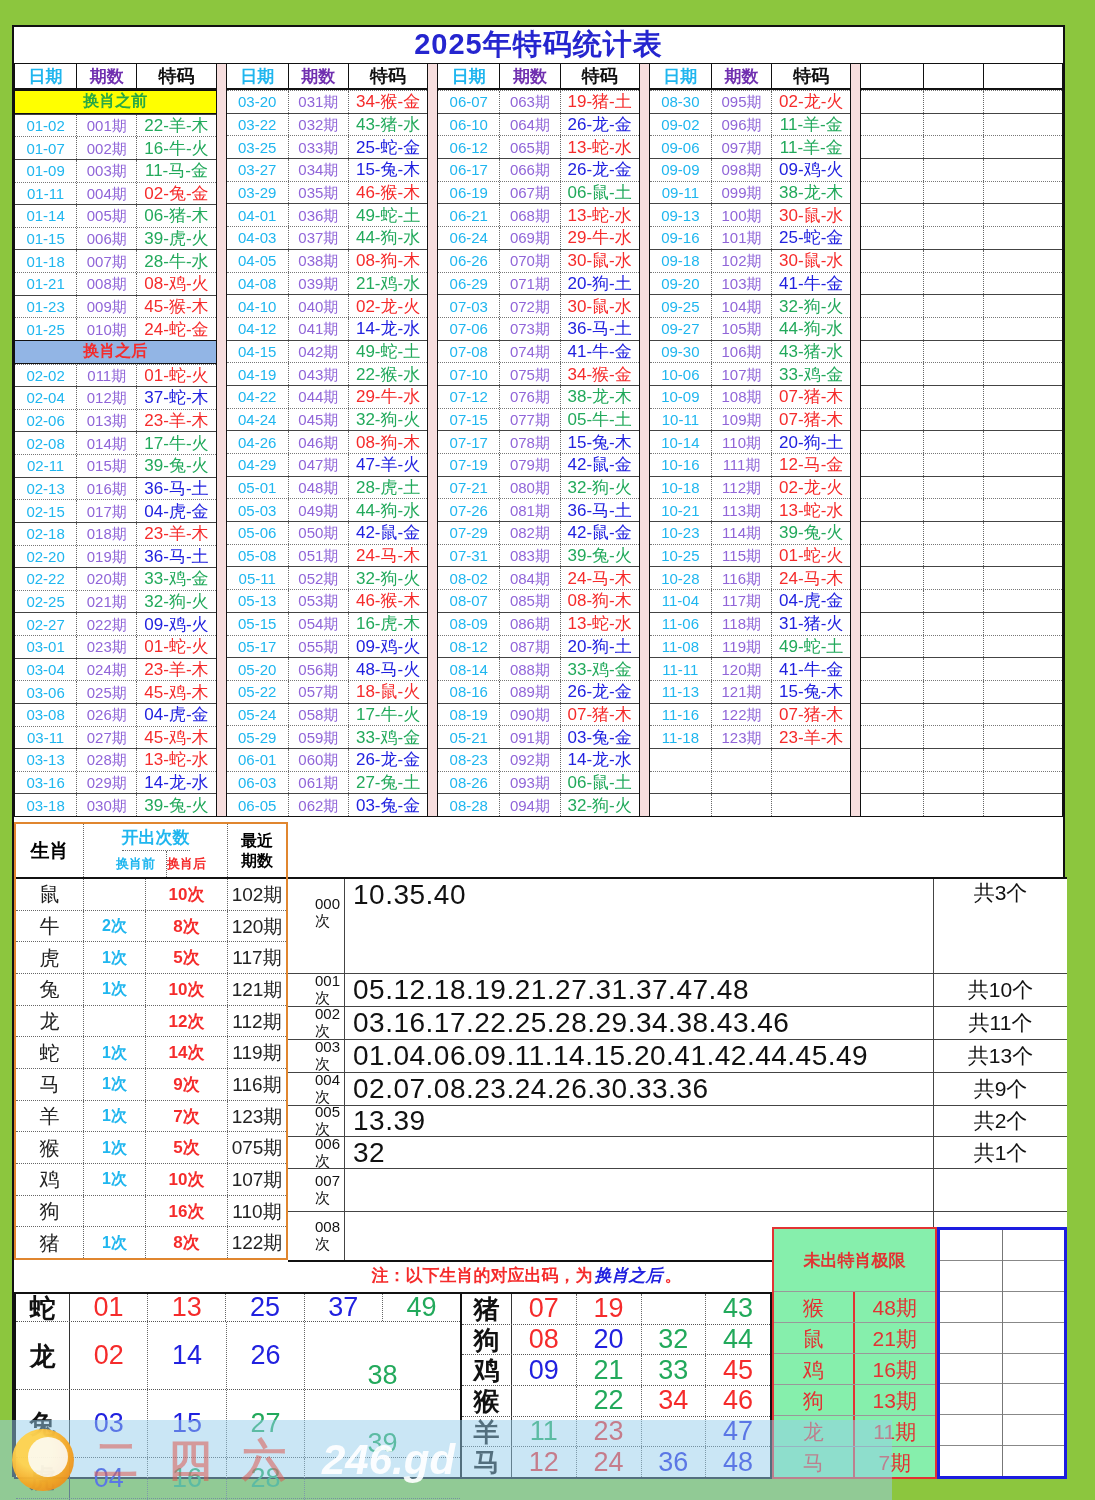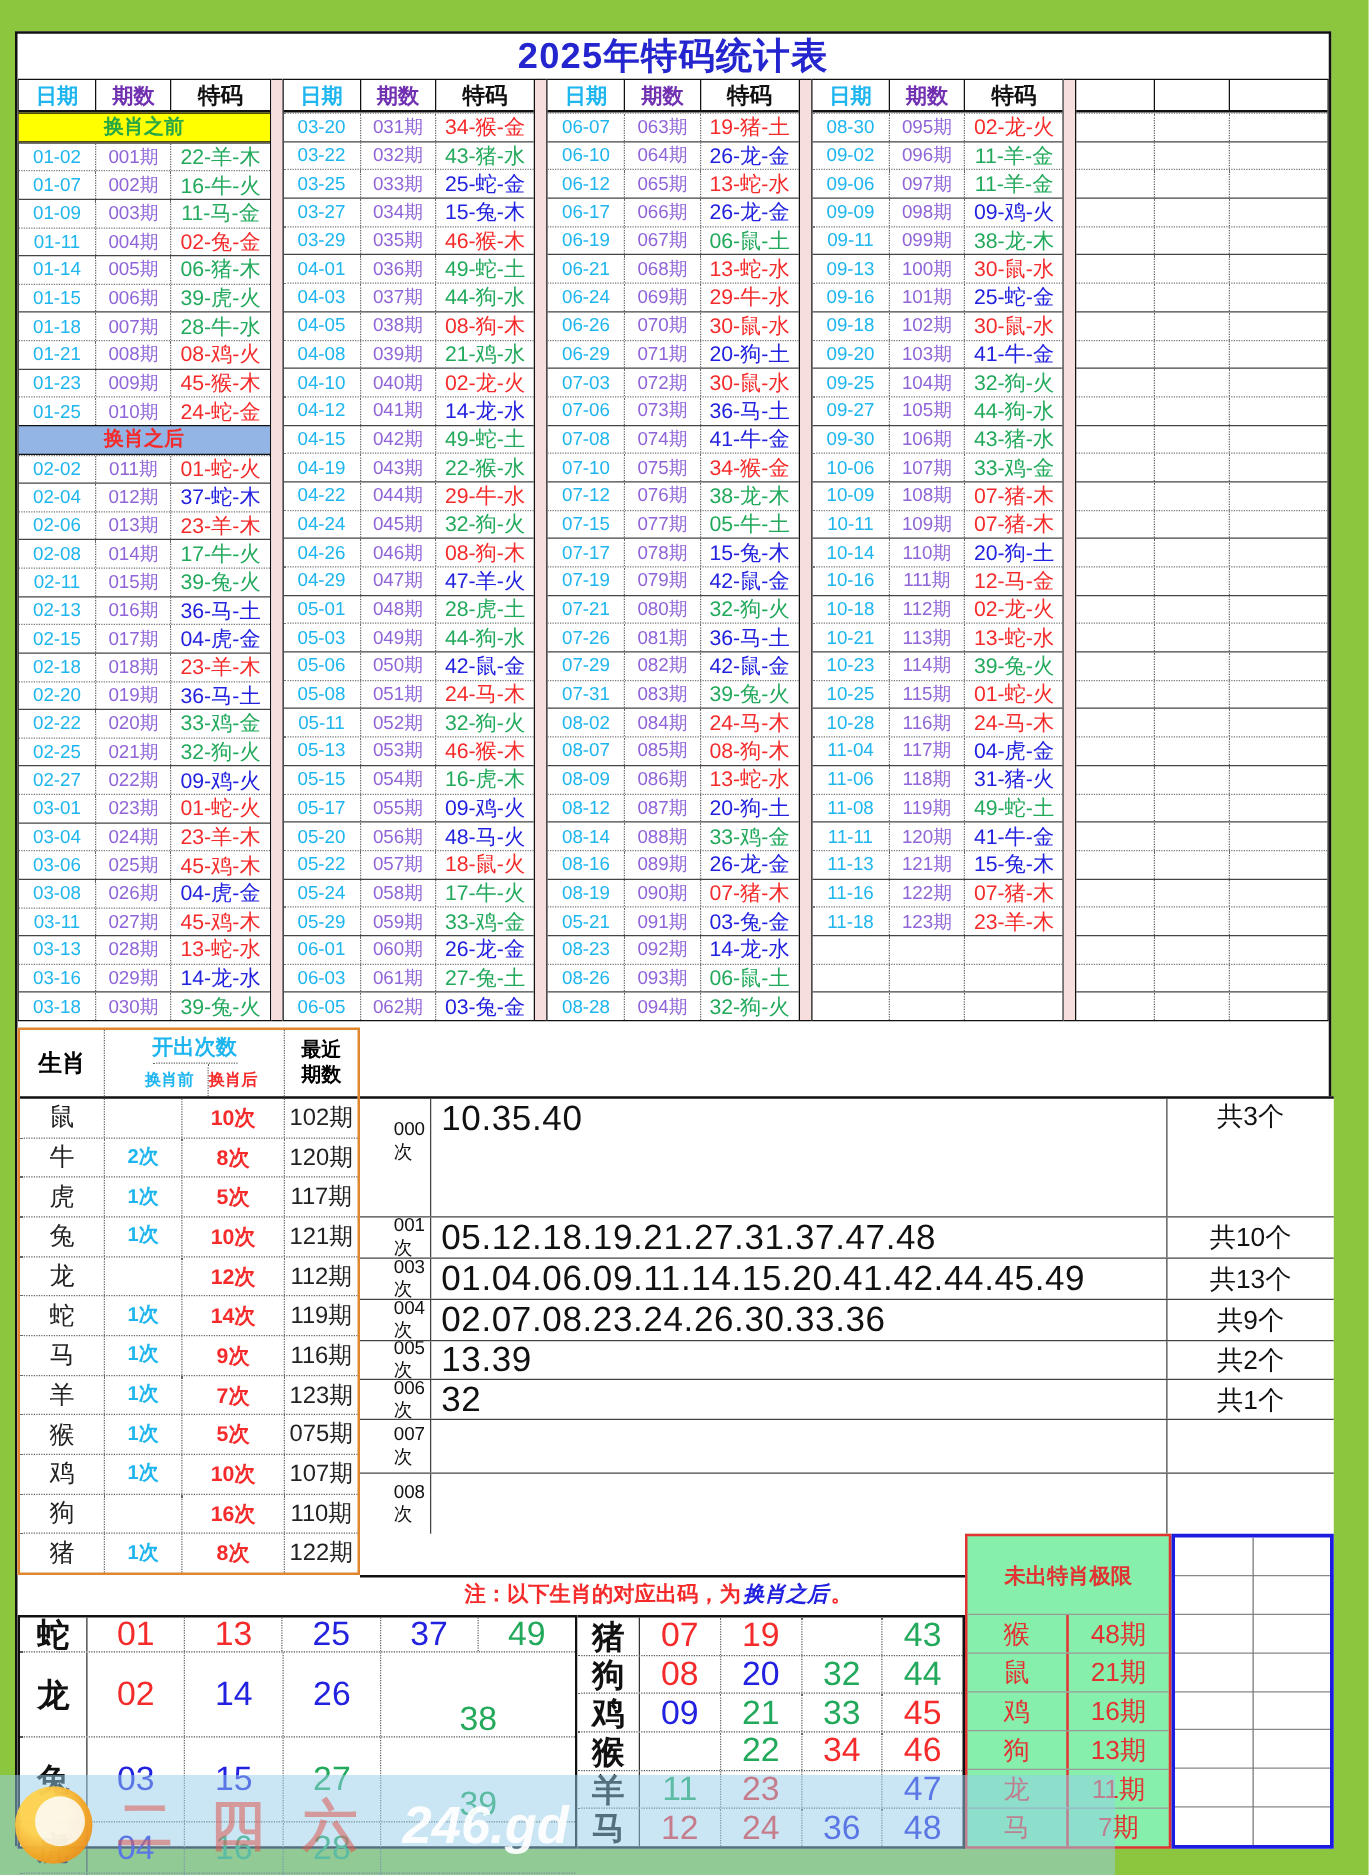--- a/index.html
+++ b/index.html
@@ -1031,20 +1031,25 @@
           <div class="ct-l">000次</div>
           <div class="ct-n">10.35.40</div>
           <div class="ct-t">共3个</div>
         </div>
         <div class="ctrow" style="height:33px">
           <div class="ct-l">001次</div>
           <div class="ct-n">05.12.18.19.21.27.31.37.47.48</div>
           <div class="ct-t">共10个</div>
         </div>
         <div class="ctrow" style="height:33px">
+          <div class="ct-l">002次</div>
+          <div class="ct-n">03.16.17.22.25.28.29.34.38.43.46</div>
+          <div class="ct-t">共11个</div>
+        </div>
+        <div class="ctrow" style="height:33px">
           <div class="ct-l">003次</div>
           <div class="ct-n">01.04.06.09.11.14.15.20.41.42.44.45.49</div>
           <div class="ct-t">共13个</div>
         </div>
         <div class="ctrow" style="height:33px">
           <div class="ct-l">004次</div>
           <div class="ct-n">02.07.08.23.24.26.30.33.36</div>
           <div class="ct-t">共9个</div>
         </div>
         <div class="ctrow" style="height:31px">

